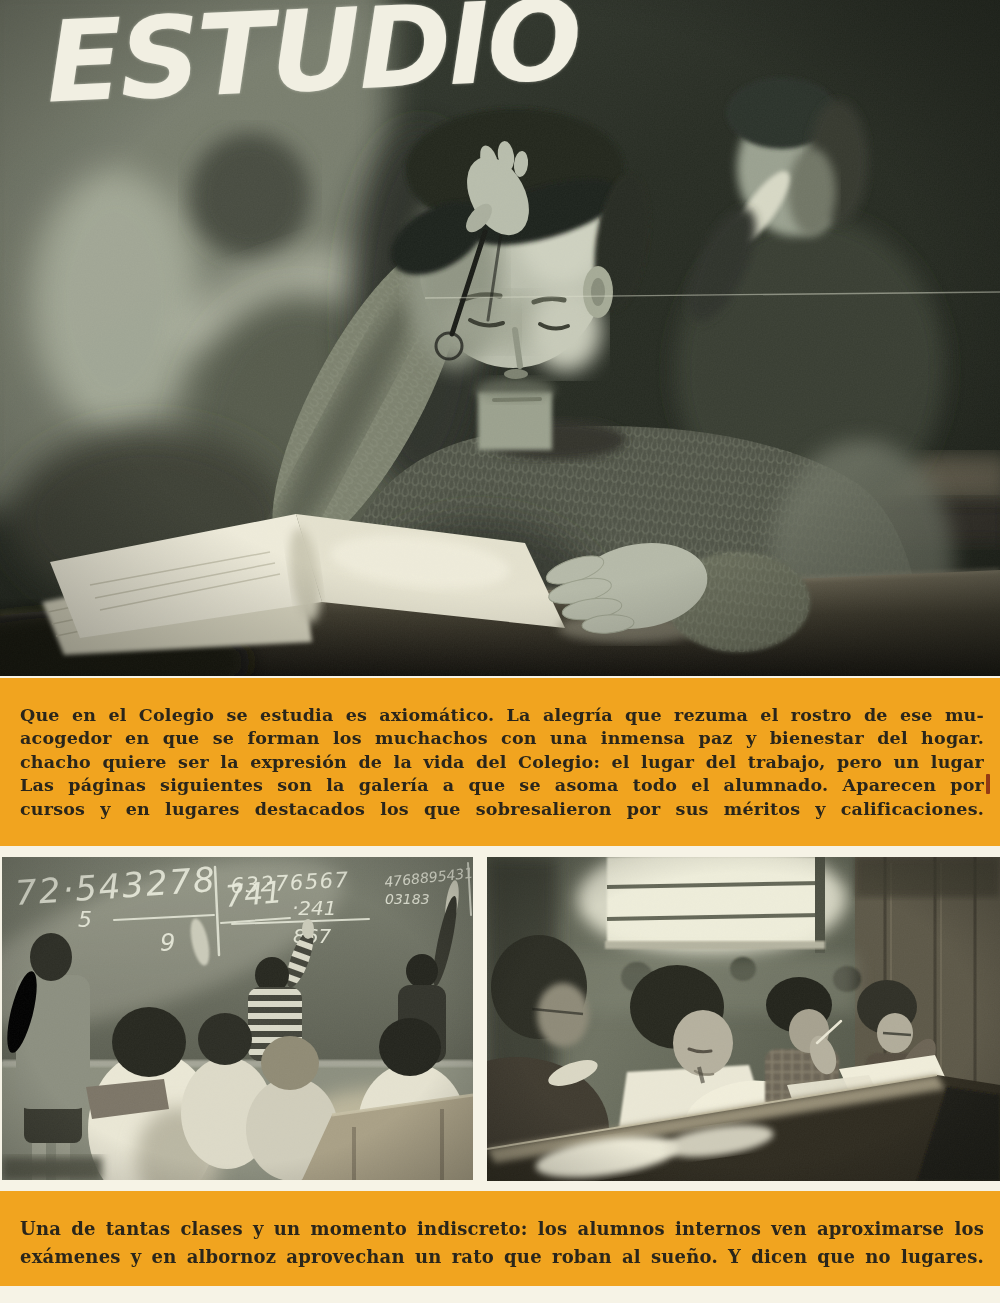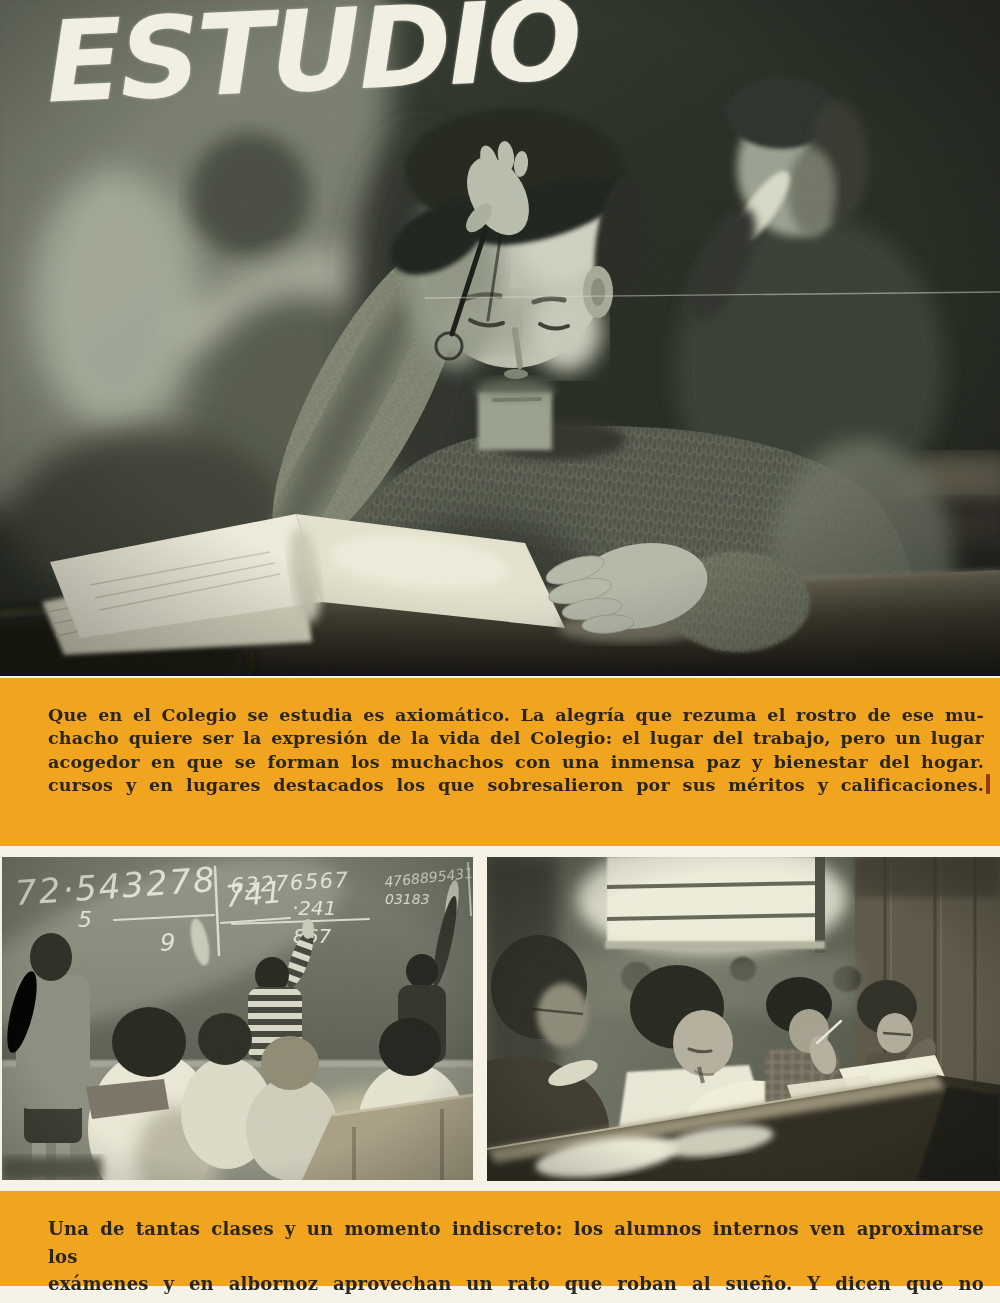--- a/index.html
+++ b/index.html
@@ -26,21 +26,21 @@
     user-select:none;
   }
   
   .band{
     position:absolute;left:0;width:1000px;
     background:var(--band-background,#f1a41f);
     color:var(--band-text,#2a261b);
   }
   .band-1{top:678px;height:168px;}
   .band-2{top:1191px;height:95px;}
-  .band .text{padding:26px 16px 0 20px;margin-left:28px;}
+  .band .text{padding:26px 16px 0 20px;}
   .band-2 .text{padding-top:24px;}
   .jline{
     margin:0;
     font-family:"DejaVu Serif",serif;font-weight:bold;
     font-size:17.5px;line-height:23.4px;
     letter-spacing:.2px;word-spacing:2.5px;
     text-align:justify;text-align-last:justify;
     -moz-text-align-last:justify;
   }
   .band-2 .jline{font-size:18px;line-height:27.5px;}
@@ -207,22 +207,23 @@
       <path d="M 425 298 L 1000 292" stroke="#dadcca" stroke-width="1.3" opacity="0.5"></path>
       <rect width="1000" height="676" filter="url(#m-grain)" opacity="0.55"></rect>
       <rect width="1000" height="676" fill="url(#m-vig)"></rect>
     </svg>
     <h1 class="title">ESTUDIO</h1>
   </section>
 
   <section class="band band-1">
     <div class="text">
       <p class="jline">Que en el Colegio se estudia es axiomático. La alegría que rezuma el rostro de ese mu-</p>
+      <p class="jline">acogedor en que se forman los muchachos con una inmensa paz y bienestar del hogar.</p>
       <p class="jline">chacho quiere ser la expresión de la vida del Colegio: el lugar del trabajo, pero un lugar</p>
-      <p class="jline">acogedor en que se forman los muchachos con una inmensa paz y bienestar del hogar.</p>
+      <p class="jline">Las páginas siguientes son la galería a que se asoma todo el alumnado. Aparecen por</p>
       <p class="jline">cursos y en lugares destacados los que sobresalieron por sus méritos y calificaciones.</p>
     </div>
   </section>
   <div class="artifact"></div>
 
   <section class="photo photo-left">
     <svg viewBox="0 0 471 323" preserveAspectRatio="none">
       <defs>
         <linearGradient id="l-board" x1="0" y1="0" x2="0" y2="1">
           <stop offset="0" stop-color="#7b7f70"></stop>

